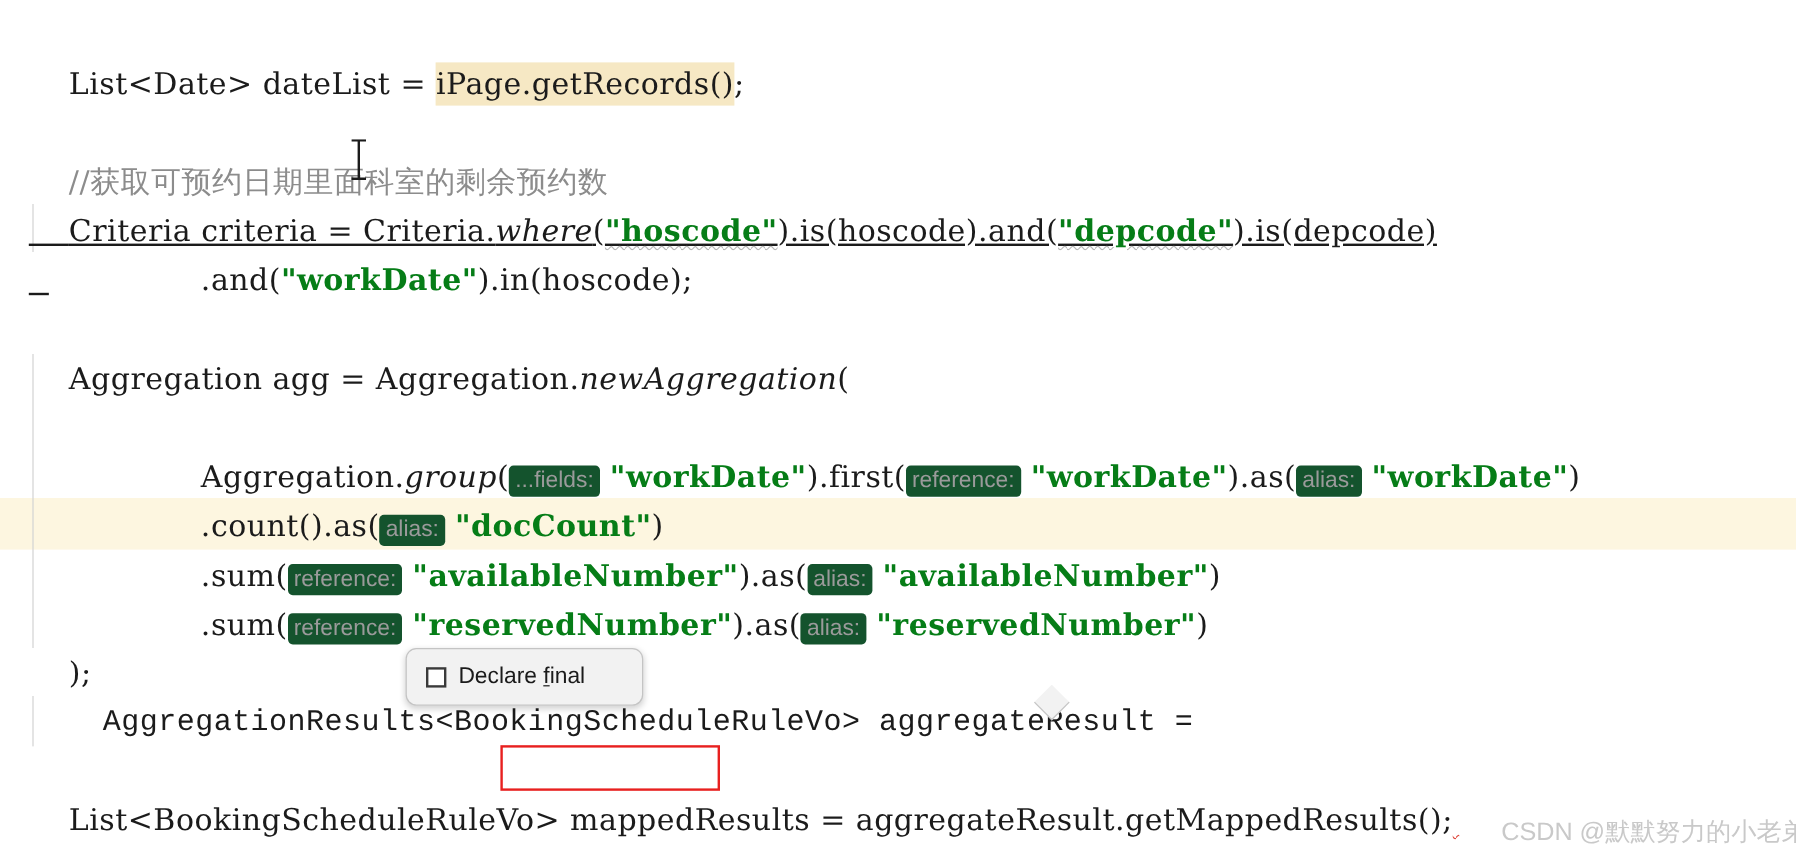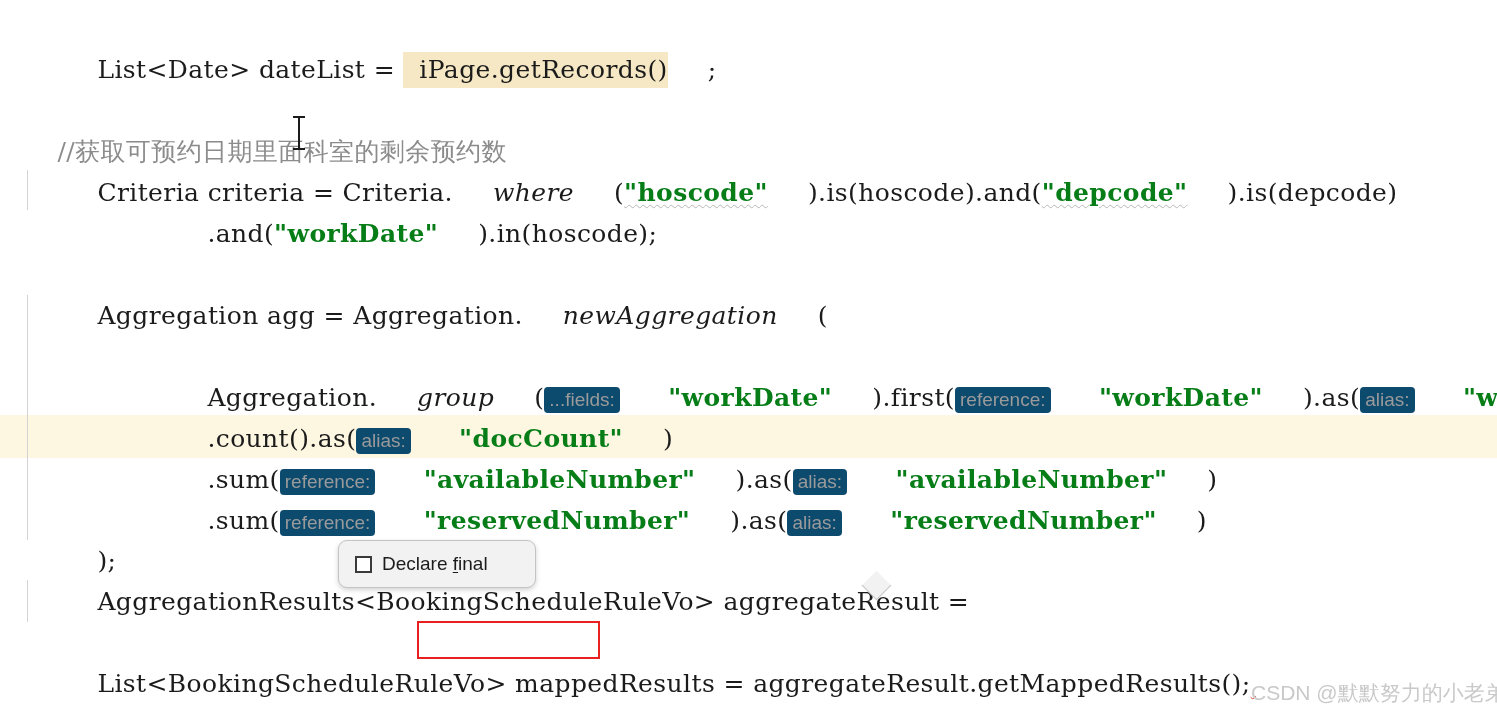--- a/index.html
+++ b/index.html
@@ -46,21 +46,21 @@
     white-space: pre;
     font-family: "DejaVu Serif", "Liberation Serif", serif;
     font-size: 25px;
     line-height: 41px;
     color: #1b1b1b;
     letter-spacing: 0.4px;
     z-index: 2;
   }
 
   
-  .tok-plain   { color: #1b1b1b; margin-left: 40px; }
+  .tok-plain   { color: #1b1b1b; }
   .tok-string  { color: #067d17; font-weight: bold; }
   .tok-keyword { color: #2525cc; font-weight: bold; }
   .tok-field   { color: #871094; }
   .tok-static  { font-style: italic; }
   .tok-comment {
     color: #8c8c8c;
   }
   .spell {
     text-decoration: underline;
     text-decoration-style: wavy;
@@ -74,32 +74,32 @@
     text-decoration-color: #e04a3f;
     text-underline-offset: 3px;
     text-decoration-thickness: 1px;
   }
 
   
   .hint {
     font-family: "Liberation Sans", "DejaVu Sans", sans-serif;
     font-size: 19px;
     color: #9a9a9a;
-    background: #0c4a6e;
+    background: #14532d;
     border-radius: 4px;
     padding: 2px 5px 3px 5px;
     letter-spacing: 0;
     font-style: normal;
     font-weight: normal;
   }
 
   
   .sel {
     background: #f6e8c4;
-    padding: 3px 0 4px 16px;
+    padding: 3px 0 4px 0;
   }
 
   
   .red-box {
     position: absolute;
     border: 2px solid #e8201f;
     box-sizing: border-box;
     z-index: 4;
     pointer-events: none;
   }
@@ -176,21 +176,21 @@
   <div class="indent-guide" style="left:27px; top:580px; height:42px;"></div>
 
   <div class="code-line" style="top:8px; left:24px;">
     <span><span class="tok-plain">List&lt;Date&gt; dateList = </span><span class="sel">iPage.getRecords()</span><span class="tok-plain">;</span></span>
   </div>
 
   <div class="code-line tok-comment" style="top:90px; left:24px;">
     <span>//获取可预约日期里面科室的剩余预约数</span>
   </div>
 
-  <div class="code-line" style="top:131px; left:24px;">
+  <div class="code-line" style="top:131px; left:24px;text-decoration:underline;">
     <span><span class="tok-plain">Criteria criteria = Criteria.</span><span class="tok-plain tok-static">where</span><span class="tok-plain">(</span><span class="tok-string spell">"hoscode"</span><span class="tok-plain">).is(hoscode).and(</span><span class="tok-string spell">"depcode"</span><span class="tok-plain">).is(depcode)</span></span>
   </div>
 
   <div class="code-line" style="top:172px; left:134px;">
     <span><span class="tok-plain">.and(</span><span class="tok-string">"workDate"</span><span class="tok-plain">).in(hoscode);</span></span>
   </div>
 
   <div class="code-line" style="top:254px; left:24px;">
     <span><span class="tok-plain">Aggregation agg = Aggregation.</span><span class="tok-plain tok-static">newAggregation</span><span class="tok-plain">(</span></span>
   </div>
@@ -209,21 +209,21 @@
   </div>
 
   <div class="code-line" style="top:459px; left:134px;">
     <span><span class="tok-plain">.sum(</span><span class="hint">reference:</span><span class="tok-plain"> </span><span class="tok-string">"reservedNumber"</span><span class="tok-plain">).as(</span><span class="hint">alias:</span><span class="tok-plain"> </span><span class="tok-string">"reservedNumber"</span><span class="tok-plain">)</span></span>
   </div>
 
   <div class="code-line" style="top:499px; left:24px;">
     <span class="tok-plain">);</span>
   </div>
 
-  <div class="code-line" style="top:540px; left:24px;">
+  <div class="code-line" style="top:540px; left:24px;font-family:Liberation Mono, monospace;">
     <span class="tok-plain">AggregationResults&lt;BookingScheduleRuleVo&gt; aggregateResult =</span>
   </div>
 
 
   <div class="code-line" style="top:622px; left:24px;">
     <span><span class="tok-plain">List&lt;BookingScheduleRuleVo&gt; mappedResults = aggregateResult.getMappedResults();</span><span class="spell-red"> </span></span>
   </div>
 
   <div class="red-box" style="left:417px; top:621px; width:183px; height:38px;"></div>
 

